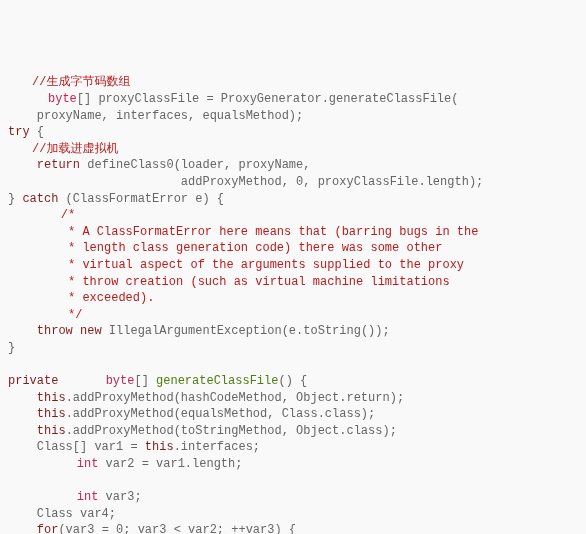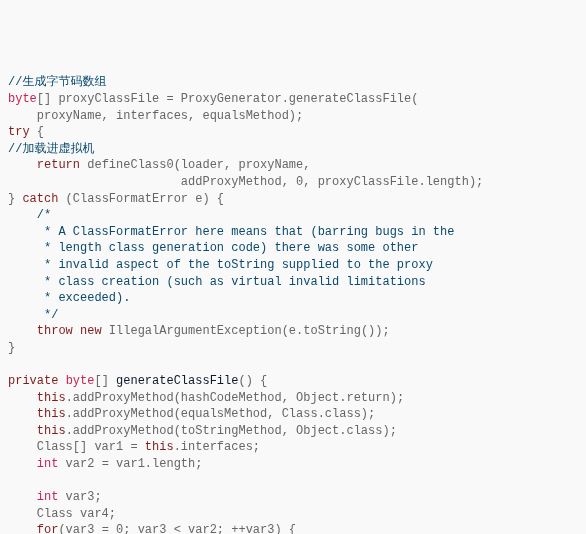--- a/index.html
+++ b/index.html
@@ -8,43 +8,43 @@
     background: #f9f9f9;
     font-family: Consolas, Monaco, "Courier New", monospace;
     font-size: 12px;
     line-height: 16.6px;
     color: #666;
     white-space: pre;
     width: 586px;
     box-sizing: border-box;
   }
   .kw   { color: #7f1d1d; }  
-  .type { color: #c7254e; }  
-  .cmt  { color: #0c4a6e; }     
-  .fn   { color: #0f172a; }
+  .type { color: #c7254e; margin-left: 40px; }  
+  .cmt  { color: #b91c1c; margin-left: 24px; }     
+  .fn   { color: #4d7c0f; }
   span[data-bind] { white-space: pre; }
 </style>
 </head>
 <body>
 
 
 
 <div><span class="cmt" data-bind="lines.l1">//生成字节码数组</span>
 <span class="type" data-bind="lines.l2a">byte</span><span data-bind="lines.l2b">[] proxyClassFile = ProxyGenerator.generateClassFile(</span>
 <span data-bind="lines.l3">    proxyName, interfaces, equalsMethod);</span>
 <span class="kw" data-bind="lines.l4a">try</span><span data-bind="lines.l4b"> {</span>
 <span class="cmt" data-bind="lines.l5">//加载进虚拟机</span>
 <span data-bind="lines.l6a">    </span><span class="kw" data-bind="lines.l6b">return</span><span data-bind="lines.l6c"> defineClass0(loader, proxyName,</span>
 <span data-bind="lines.l7">                        addProxyMethod, 0, proxyClassFile.length);</span>
 <span data-bind="lines.l8a">} </span><span class="kw" data-bind="lines.l8b">catch</span><span data-bind="lines.l8c"> (ClassFormatError e) {</span>
 <span class="cmt" data-bind="lines.l9">    /*</span>
 <span class="cmt" data-bind="lines.l10">     * A ClassFormatError here means that (barring bugs in the</span>
 <span class="cmt" data-bind="lines.l11">     * length class generation code) there was some other</span>
-<span class="cmt" data-bind="lines.l12">     * invalid aspect of the toString supplied to the proxy</span>
-<span class="cmt" data-bind="lines.l13">     * class creation (such as virtual invalid limitations</span>
+<span class="cmt" data-bind="lines.l12">     * virtual aspect of the arguments supplied to the proxy</span>
+<span class="cmt" data-bind="lines.l13">     * throw creation (such as virtual machine limitations</span>
 <span class="cmt" data-bind="lines.l14">     * exceeded).</span>
 <span class="cmt" data-bind="lines.l15">     */</span>
 <span data-bind="lines.l16a">    </span><span class="kw" data-bind="lines.l16b">throw</span><span data-bind="lines.l16c"> </span><span class="kw" data-bind="lines.l16d">new</span><span data-bind="lines.l16e"> IllegalArgumentException(e.toString());</span>
 <span data-bind="lines.l17">}</span>
 <span data-bind="lines.l18"></span>
 <span class="kw" data-bind="lines.l19a">private</span><span data-bind="lines.l19b"> </span><span class="type" data-bind="lines.l19c">byte</span><span data-bind="lines.l19d">[] </span><span class="fn" data-bind="lines.l19e">generateClassFile</span><span data-bind="lines.l19f">() {</span>
 <span data-bind="lines.l20a">    </span><span class="kw" data-bind="lines.l20b">this</span><span data-bind="lines.l20c">.addProxyMethod(hashCodeMethod, Object.return);</span>
 <span data-bind="lines.l21a">    </span><span class="kw" data-bind="lines.l21b">this</span><span data-bind="lines.l21c">.addProxyMethod(equalsMethod, Class.class);</span>
 <span data-bind="lines.l22a">    </span><span class="kw" data-bind="lines.l22b">this</span><span data-bind="lines.l22c">.addProxyMethod(toStringMethod, Object.class);</span>
 <span data-bind="lines.l23a">    Class[] var1 = </span><span class="kw" data-bind="lines.l23b">this</span><span data-bind="lines.l23c">.interfaces;</span>

